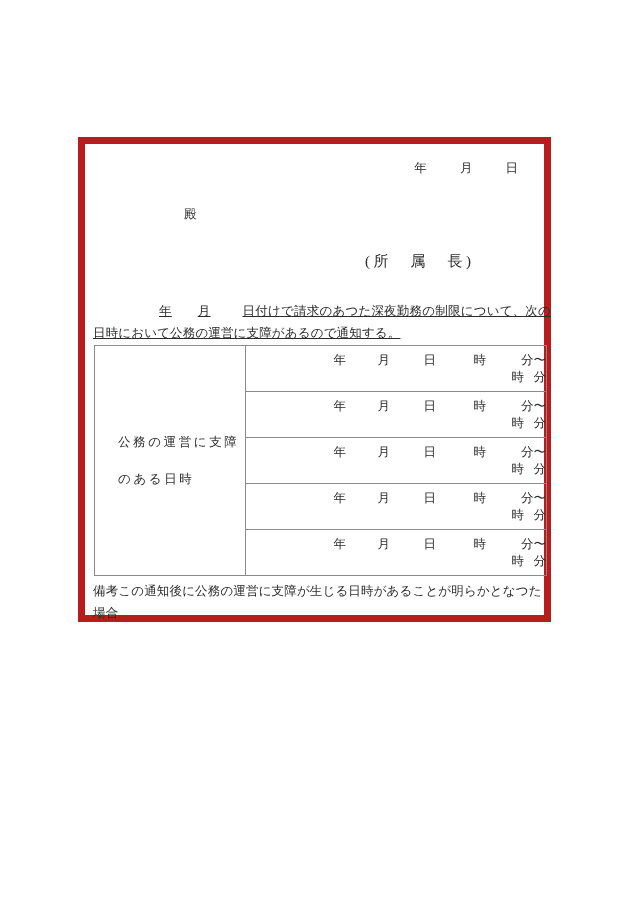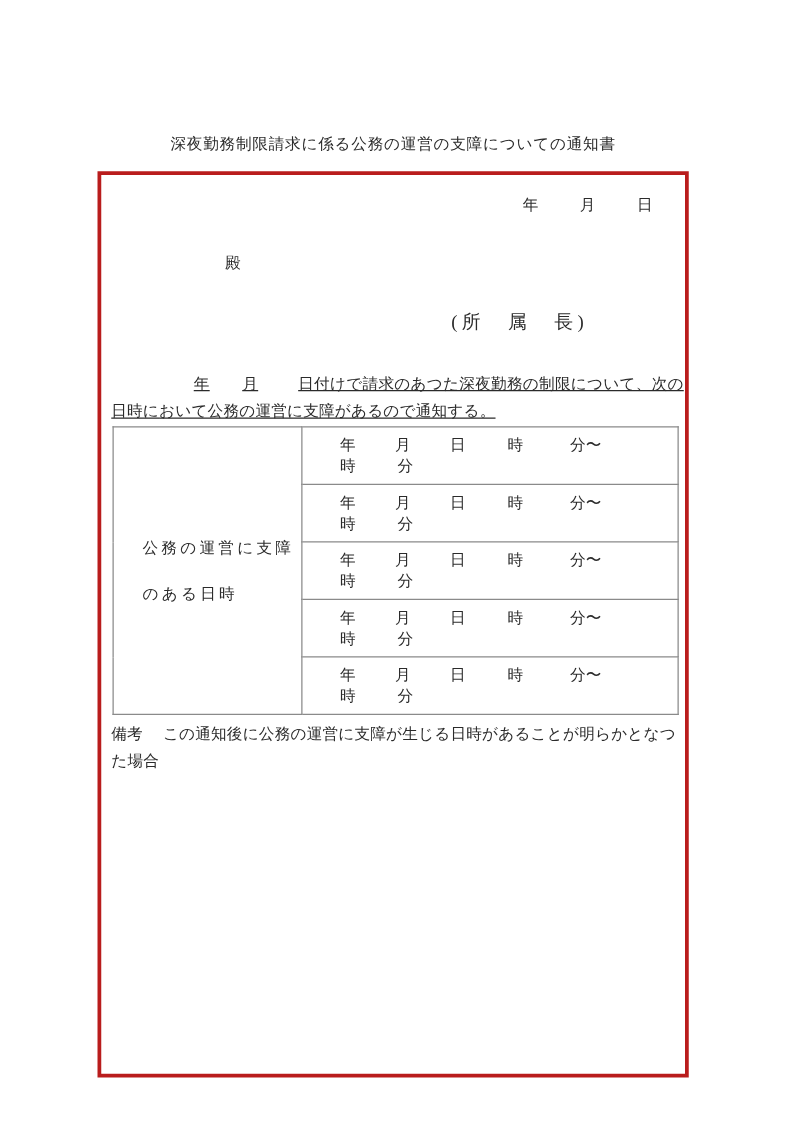--- a/index.html
+++ b/index.html
@@ -45,22 +45,22 @@
     letter-spacing: 0.6px;
     white-space: nowrap;
   }
 
   
   .frame {
     position: absolute;
     left: 78px;
     top: 137px;
     width: 473px;
-    height: 725px;
-    border: 3px solid #b91c1c;
+    height: 485px;
+    border: 7px solid #b91c1c;
     box-sizing: border-box;
   }
 
   
   .date-line {
     position: absolute;
     right: 26px;
     top: 16px;
     font-size: 12.5px;
     white-space: nowrap;
@@ -121,21 +121,21 @@
   }
   .schedule-table td.label-cell {
     width: 127px;
     vertical-align: middle;
     padding: 0 0 0 23px;
     line-height: 2.9;
     letter-spacing: 2.6px;
     white-space: nowrap;
   }
   .schedule-table td.slot-cell {
-    text-align: left;
+    text-align: right;
     vertical-align: middle;
     padding-left: 30px;
     margin-top: 32px;
   }
   .slot-cell .seg { display: inline-block; }
   .slot-cell .s-year  { width: 44px; }
   .slot-cell .s-month { width: 44px; }
   .slot-cell .s-day   { width: 46px; }
   .slot-cell .s-hour  { width: 50px; }
   .slot-cell .s-min   { width: 60px; }
@@ -145,30 +145,29 @@
   
   .remarks {
     position: absolute;
     left: 8px;
     top: 437px;
     width: 458px;
     font-size: 12.5px;
     line-height: 1.75;
     letter-spacing: 0.15px;
   }
-  .remarks .remark-label { margin-right: 16px; }
+  .remarks .remark-label { margin-right: 0; }
   .remarks .remark-cont { display: block; padding-left: 38px; }
 </style>
 </head>
 <body>
 
 <div class="page">
 
 
-  <div class="doc-title">深夜勤務制限請求に係る公務の運営の支障についての通知書</div>
 
   <div class="frame">
 
     <div class="date-line">
       <span class="unit">年</span>
       <span class="unit">月</span>
       <span class="unit">日</span>
     </div>
 
     <div class="addressee">殿</div>

